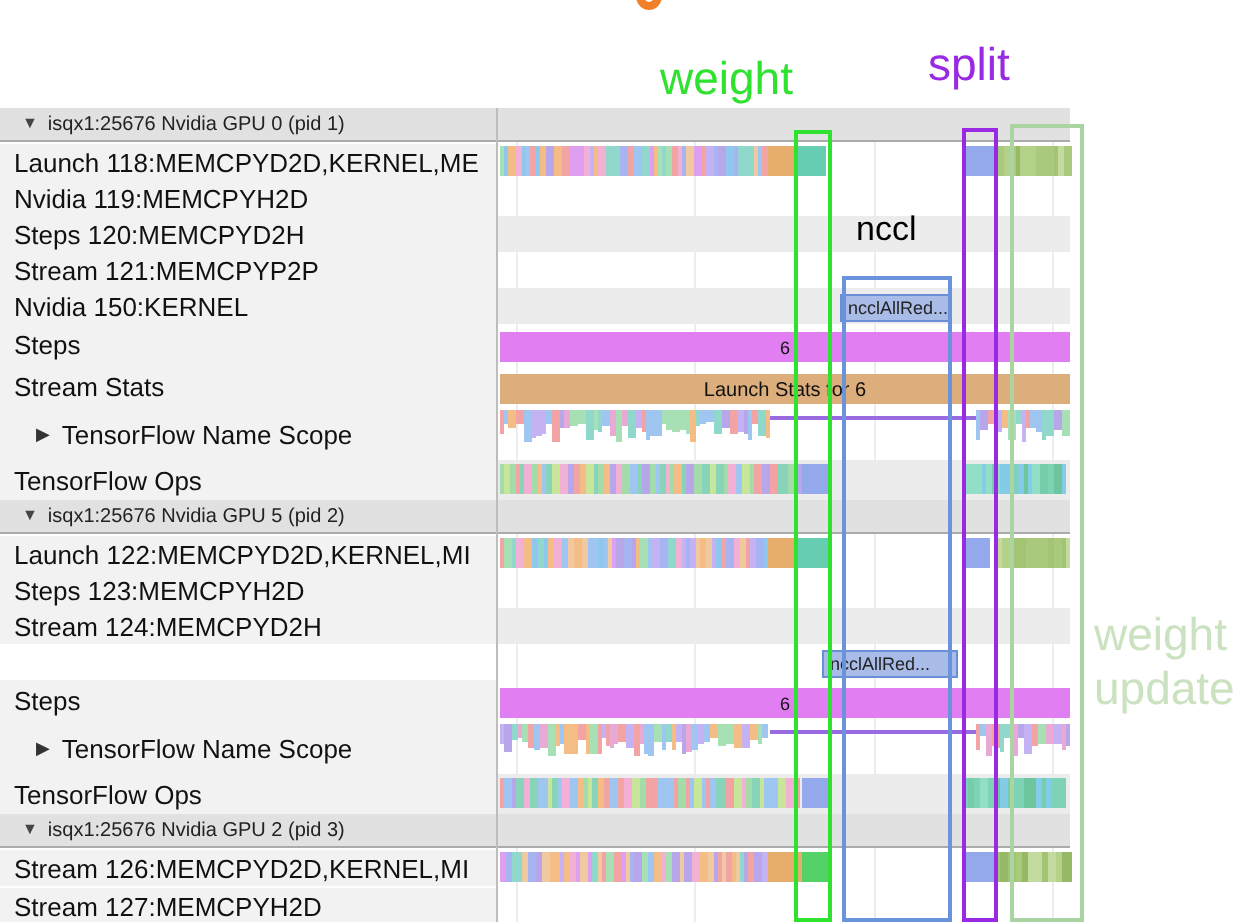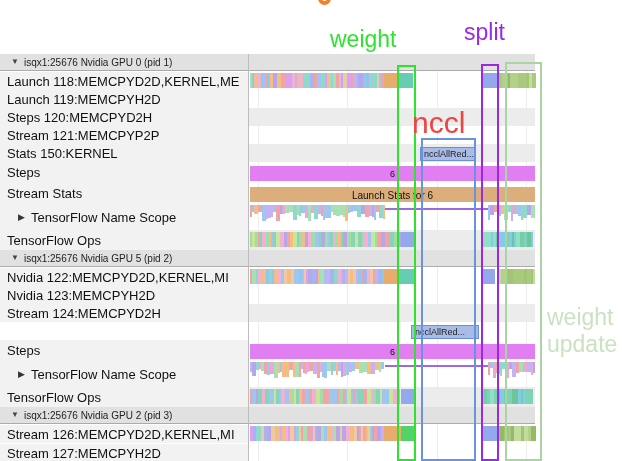--- a/index.html
+++ b/index.html
@@ -114,39 +114,39 @@
         <div class="stripe" style="left: 21px; width: 3px; height: 15px; background: rgb(169, 202, 124);"></div>
         <div class="stripe" style="left: 24px; width: 4px; height: 15px; background: rgb(169, 202, 124);"></div>
         <div class="stripe" style="left: 28px; width: 2px; height: 15px; background: rgb(169, 202, 124);"></div>
         <div class="stripe" style="left: 30px; width: 2px; height: 15px; background: rgb(163, 196, 115);"></div>
         <div class="stripe" style="left: 32px; width: 3px; height: 15px; background: rgb(196, 219, 159);"></div>
         <div class="stripe" style="left: 35px; width: 4px; height: 15px; background: rgb(169, 202, 124);"></div>
       </div>
     </div>
     <div class="row" style="top: 90px; height: 18px;">
       <div class="lblcell">
-        <div>Launch 119:MEMCPYH2D</div>
+        <div>Nvidia 119:MEMCPYH2D</div>
       </div>
       <div class="tlcell" style="left: 249px; width: 286px;"></div>
     </div>
     <div class="row" style="top: 108px; height: 18px;">
       <div class="lblcell">
         <div>Steps 120:MEMCPYD2H</div>
       </div>
       <div class="tlcell shade" style="left: 249px; width: 286px;"></div>
     </div>
     <div class="row" style="top: 126px; height: 18px;">
       <div class="lblcell">
         <div>Stream 121:MEMCPYP2P</div>
       </div>
       <div class="tlcell" style="left: 249px; width: 286px;"></div>
     </div>
     <div class="row" style="top: 144px; height: 18px;">
       <div class="lblcell">
-        <div>Stats 150:KERNEL</div>
+        <div>Nvidia 150:KERNEL</div>
       </div>
       <div class="tlcell shade" style="left: 249px; width: 286px;"></div>
       <div class="seg" style="left: 420px; top: 3px; width: 56px; height: 14px; background: rgb(169, 188, 232); border: 1px solid rgb(107, 142, 216); font-size: 9px; color: rgb(34, 34, 34); padding-left: 3px; line-height: 13px; white-space: nowrap; overflow: hidden;">ncclAllRed...</div>
     </div>
     <div class="row" style="top: 162px; height: 21px;">
       <div class="lblcell">
         <div>Steps</div>
       </div>
       <div class="tlcell" style="left: 249px; width: 286px;"></div>
       <div class="seg" style="left: 250px; top: 4px; width: 285px; height: 15px; background: rgb(225, 126, 242);">
@@ -316,21 +316,21 @@
         <div class="stripe" style="left: 46px; width: 4px; height: 15px; background: rgb(108, 197, 157);"></div>
         <div class="stripe" style="left: 50px; width: 3px; height: 15px; background: rgb(132, 203, 232);"></div>
       </div>
     </div>
     <div class="hdr-row" style="top: 250px; height: 17px;">
       <div class="hdr-tri">▼</div>
       <div style="font-size: 10px;">isqx1:25676 Nvidia GPU 5 (pid 2)</div>
     </div>
     <div class="row" style="top: 268px; height: 18px;">
       <div class="lblcell">
-        <div>Nvidia 122:MEMCPYD2D,KERNEL,MI</div>
+        <div>Launch 122:MEMCPYD2D,KERNEL,MI</div>
       </div>
       <div class="tlcell" style="left: 249px; width: 286px;"></div>
       <div class="seg" style="left: 250px; top: 1px; width: 134px; height: 17px; overflow: hidden;">
         <div class="stripe" style="left: 0px; width: 2px; height: 15px; background: rgb(242, 163, 163);"></div>
         <div class="stripe" style="left: 2px; width: 4px; height: 15px; background: rgb(168, 224, 181);"></div>
         <div class="stripe" style="left: 6px; width: 2px; height: 15px; background: rgb(143, 216, 203);"></div>
         <div class="stripe" style="left: 8px; width: 4px; height: 15px; background: rgb(242, 176, 212);"></div>
         <div class="stripe" style="left: 12px; width: 4px; height: 15px; background: rgb(244, 189, 134);"></div>
         <div class="stripe" style="left: 16px; width: 3px; height: 15px; background: rgb(143, 200, 239);"></div>
         <div class="stripe" style="left: 19px; width: 3px; height: 15px; background: rgb(143, 216, 203);"></div>
@@ -388,21 +388,21 @@
         <div class="stripe" style="left: 20px; width: 3px; height: 15px; background: rgb(169, 202, 124);"></div>
         <div class="stripe" style="left: 23px; width: 4px; height: 15px; background: rgb(169, 202, 124);"></div>
         <div class="stripe" style="left: 27px; width: 3px; height: 15px; background: rgb(163, 196, 115);"></div>
         <div class="stripe" style="left: 30px; width: 4px; height: 15px; background: rgb(169, 202, 124);"></div>
         <div class="stripe" style="left: 34px; width: 2px; height: 15px; background: rgb(163, 196, 115);"></div>
         <div class="stripe" style="left: 36px; width: 2px; height: 15px; background: rgb(196, 219, 159);"></div>
       </div>
     </div>
     <div class="row" style="top: 286px; height: 18px;">
       <div class="lblcell">
-        <div>Nvidia 123:MEMCPYH2D</div>
+        <div>Steps 123:MEMCPYH2D</div>
       </div>
       <div class="tlcell" style="left: 249px; width: 286px;"></div>
     </div>
     <div class="row" style="top: 304px; height: 18px;">
       <div class="lblcell">
         <div>Stream 124:MEMCPYD2H</div>
       </div>
       <div class="tlcell shade" style="left: 249px; width: 286px;"></div>
     </div>
     <div class="row" style="top: 322px; height: 18px;">
@@ -650,16 +650,16 @@
       <div class="lblcell">
         <div>Stream 127:MEMCPYH2D</div>
       </div>
       <div class="tlcell" style="left: 249px; width: 286px;"></div>
     </div>
     <div class="ann-rect" style="left: 397px; top: 65px; width: 19px; height: 396px; border: 2px solid rgb(47, 226, 47);"></div>
     <div class="ann-text" style="left: 330px; top: 26px; color: rgb(47, 226, 47); font-size: 23px; white-space: nowrap;">weight</div>
     <div class="ann-rect" style="left: 481px; top: 64px; width: 18px; height: 397px; border: 2px solid rgb(153, 41, 226);"></div>
     <div class="ann-text" style="left: 464px; top: 19px; color: rgb(153, 41, 226); font-size: 23px; white-space: nowrap;">split</div>
     <div class="ann-rect" style="left: 421px; top: 138px; width: 55px; height: 323px; border: 2px solid rgb(107, 147, 220);"></div>
-    <div class="ann-text" style="left: 412px; top: 105px; color: #ef4444; font-size: 30px; white-space: nowrap;">nccl</div>
+    <div class="ann-text" style="left: 428px; top: 105px; color: #000000; font-size: 17px; white-space: nowrap;">nccl</div>
     <div class="ann-rect" style="left: 505px; top: 62px; width: 37px; height: 399px; border: 2px solid rgb(170, 213, 163);"></div>
     <div class="ann-text" style="left: 547px; top: 304px; color: rgb(203, 226, 192); font-size: 23px; width: 82px;">weight update</div>
   </div>
 
 </body></html>

